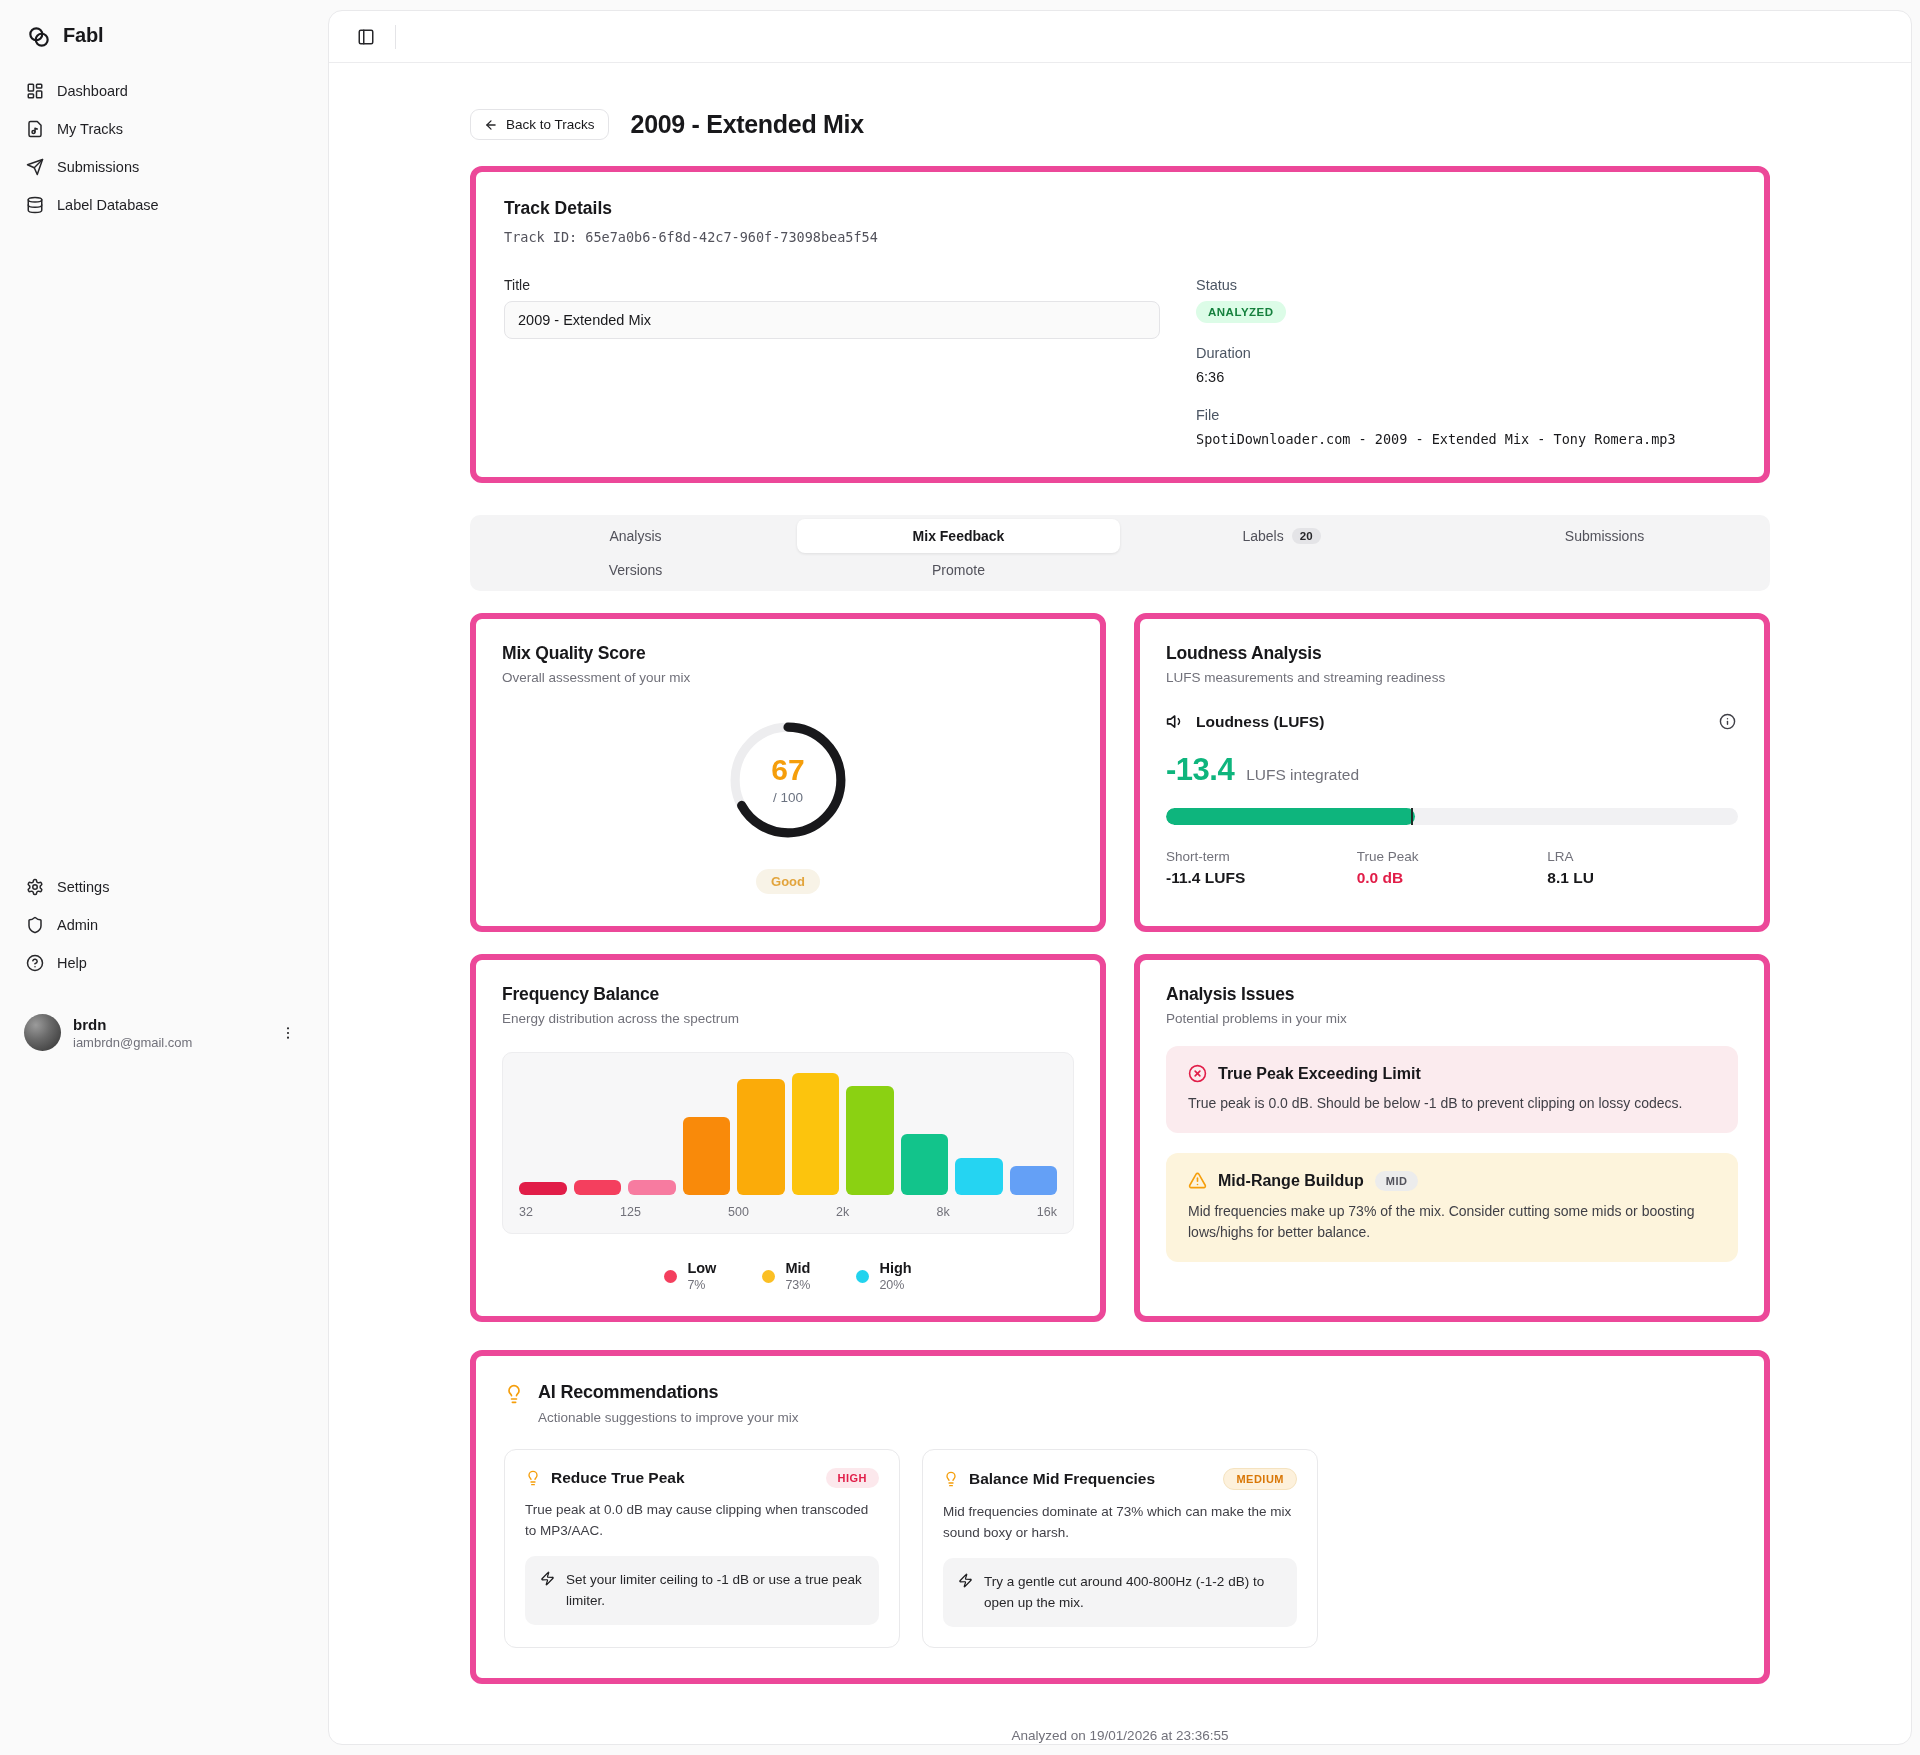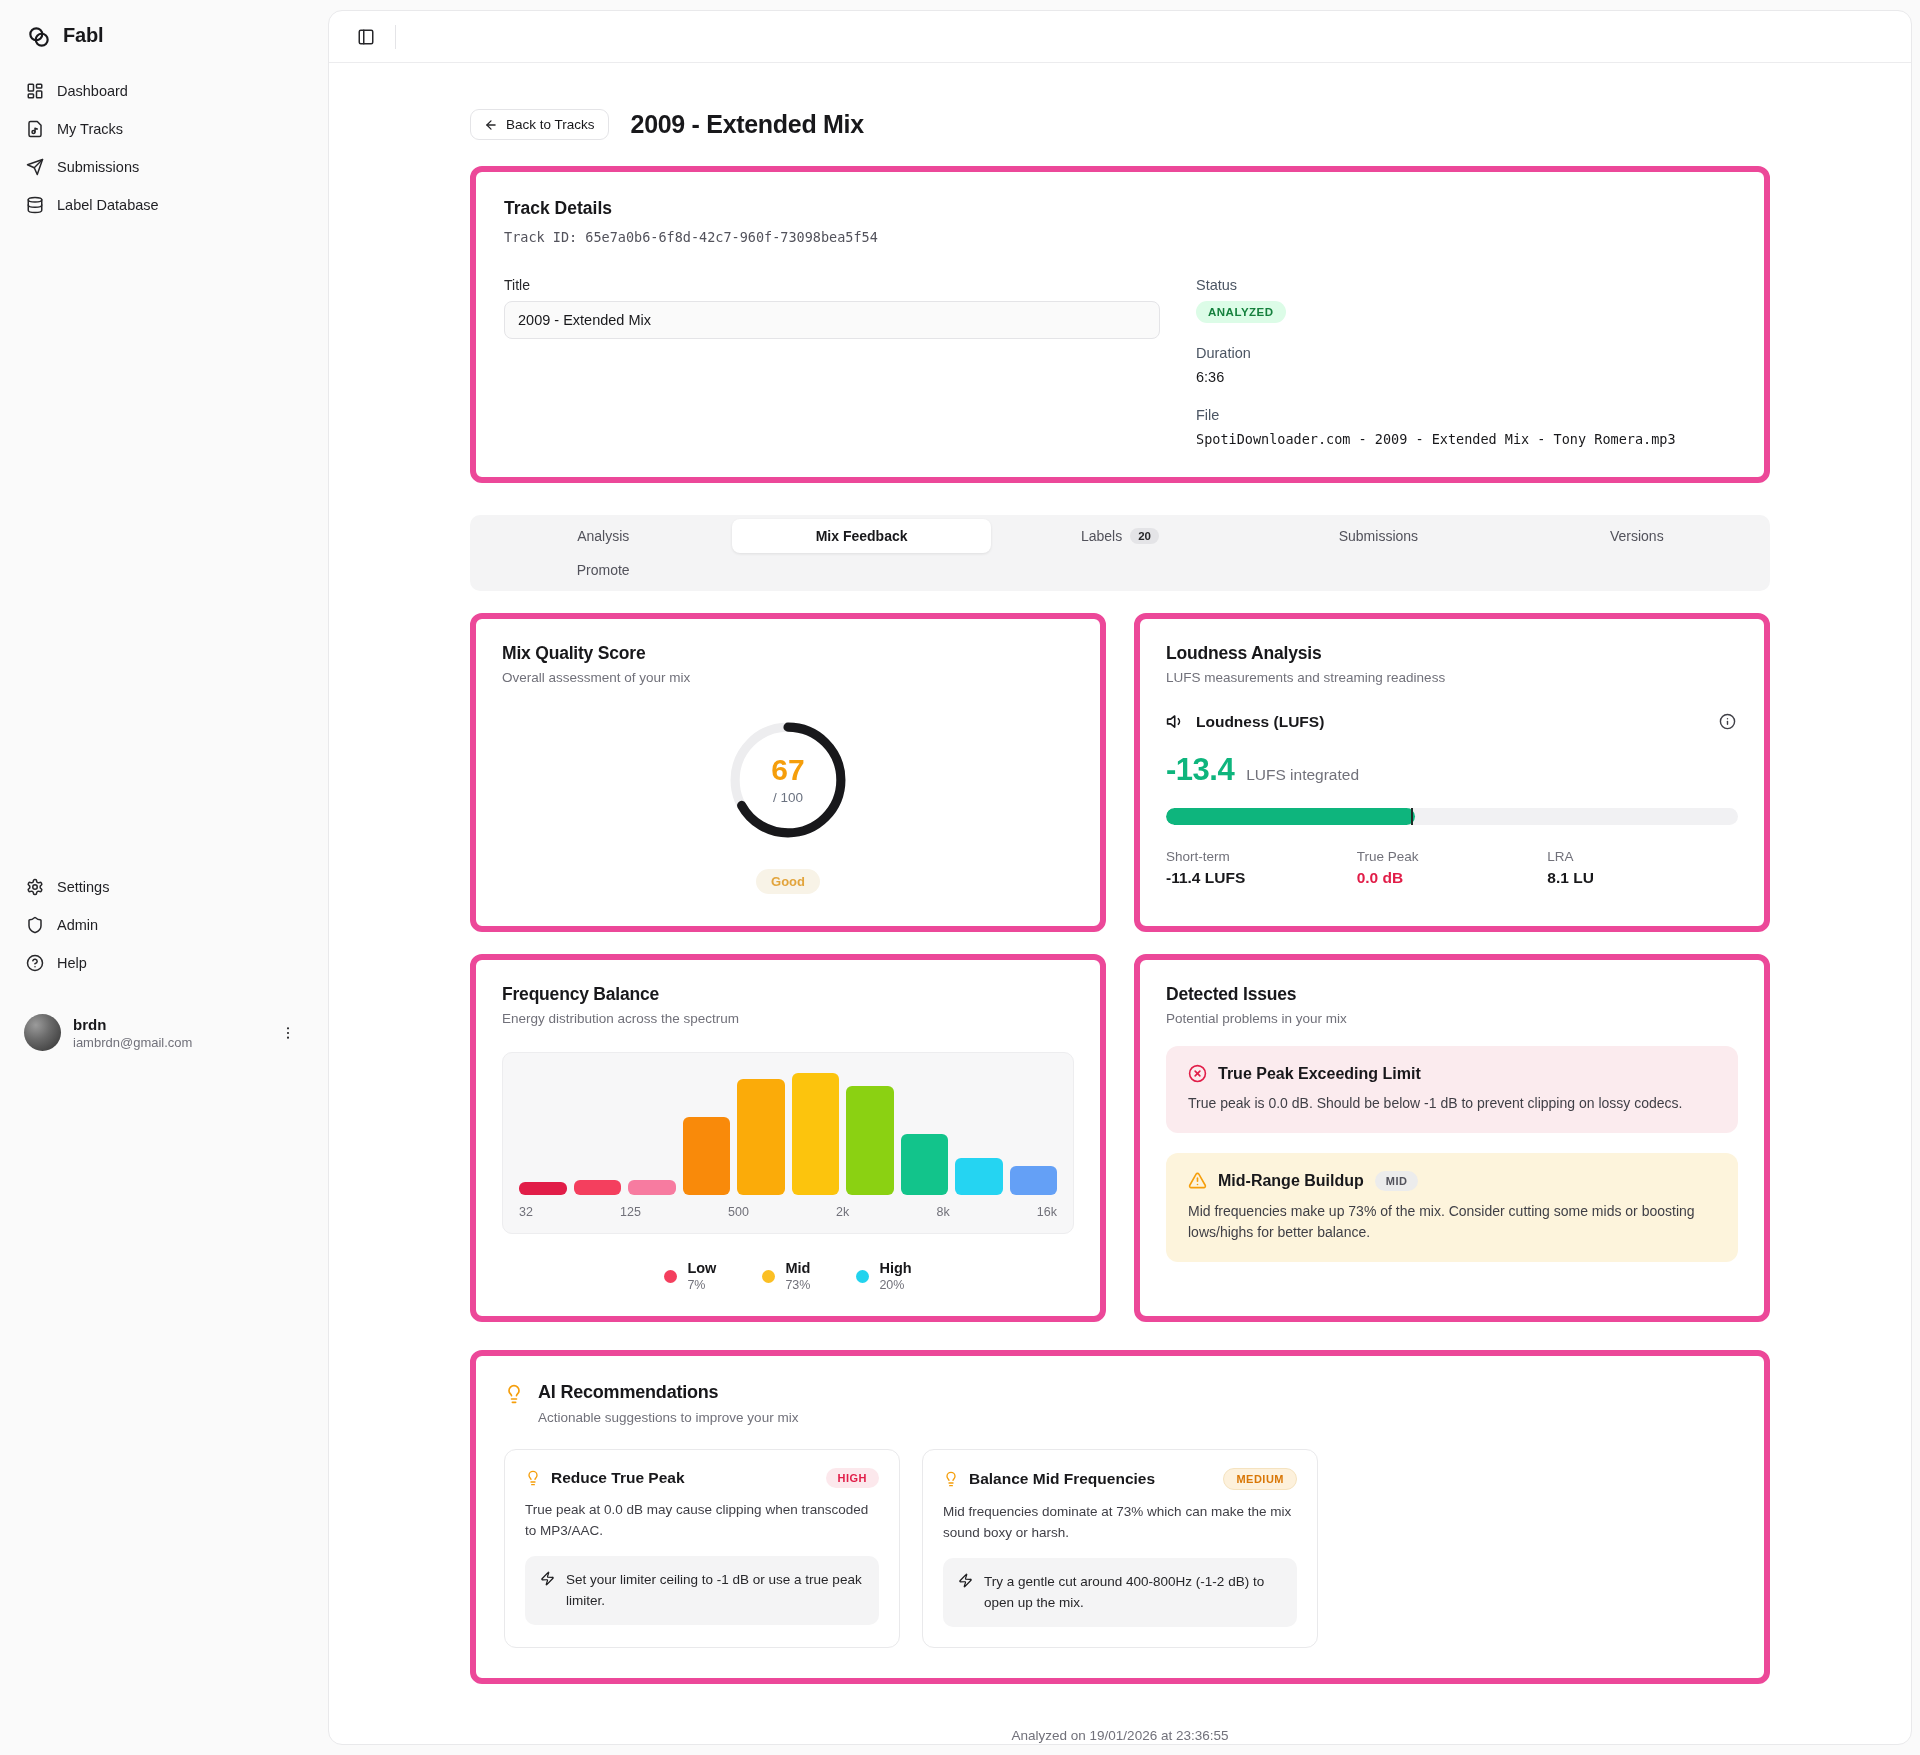--- a/index.html
+++ b/index.html
@@ -55,21 +55,21 @@
     padding:10px 13px; font-size:14.5px; color:#18181b; font-family:inherit; }
   .field { margin-bottom:18px; }
   .meta-label { font-size:14.5px; color:#4b5563; margin-bottom:8px; }
   .meta-block { margin-bottom:22px; }
   .meta-value { font-size:14.5px; color:#18181b; }
   .status-badge { display:inline-block; background:#dcfce7; color:#15803d; font-size:11.5px; font-weight:700;
     letter-spacing:.5px; padding:5px 12px; border-radius:999px; }
 
   
   .tabs { margin-top:32px; background:#f4f4f5; border-radius:10px; padding:4px; display:grid;
-    grid-template-columns:repeat(5,1fr); }
+    grid-template-columns:repeat(4,1fr); }
   .tab { text-align:center; padding:9px 0; font-size:14px; color:#52525b; border-radius:8px; cursor:pointer;
     display:flex; align-items:center; justify-content:center; gap:8px; }
   .tab--active { background:#fff; color:#18181b; font-weight:600; box-shadow:0 1px 3px rgba(0,0,0,.09); }
   .tab-badge { background:#e4e4e7; color:#27272a; font-size:11.5px; font-weight:600; border-radius:999px; padding:2px 8px; }
 
   .grid2 { display:grid; grid-template-columns:1fr 1fr; gap:28px; margin-top:22px; }
   .pad-card { padding:24px 26px; }
 
   
   .gauge-wrap { width:122px; margin:34px auto 0; position:relative; }
@@ -429,21 +429,21 @@
             <span class="legend-dot" style="background: rgb(34, 211, 238);"></span>
             <span>
               <div class="legend-name">High</div>
               <div class="legend-val">20%</div>
             </span>
           </div>
         </div>
       </section>
 
       <section class="card pad-card">
-        <h3>Detected Issues</h3>
+        <h3>Analysis Issues</h3>
         <div class="sub">Potential problems in your mix</div>
         <div class="issue-box issue--error">
           <div class="issue-head">
             <span>
               <svg width="19" height="19" viewBox="0 0 24 24" fill="none" stroke="#e11d48" stroke-width="2" stroke-linecap="round" stroke-linejoin="round">
                 <circle cx="12" cy="12" r="10"></circle>
                   <path d="m15 9-6 6"></path>
                   <path d="m9 9 6 6"></path>
               </svg>
             </span>

